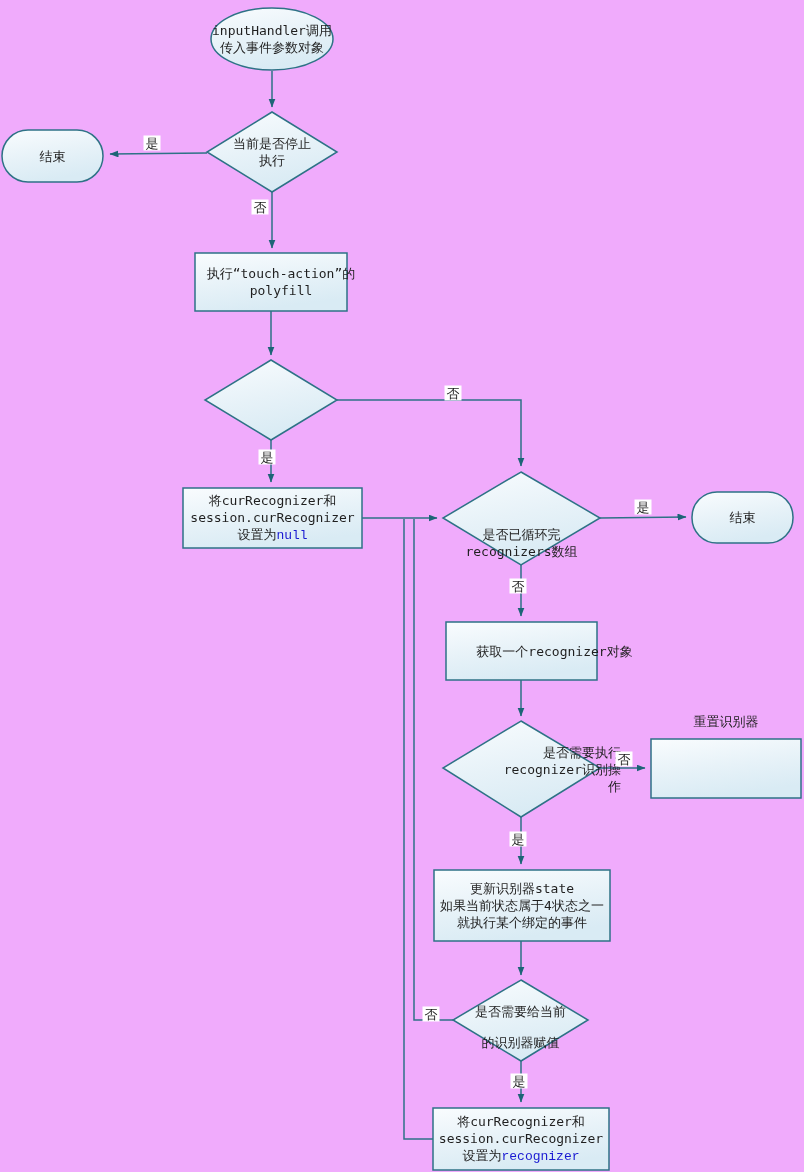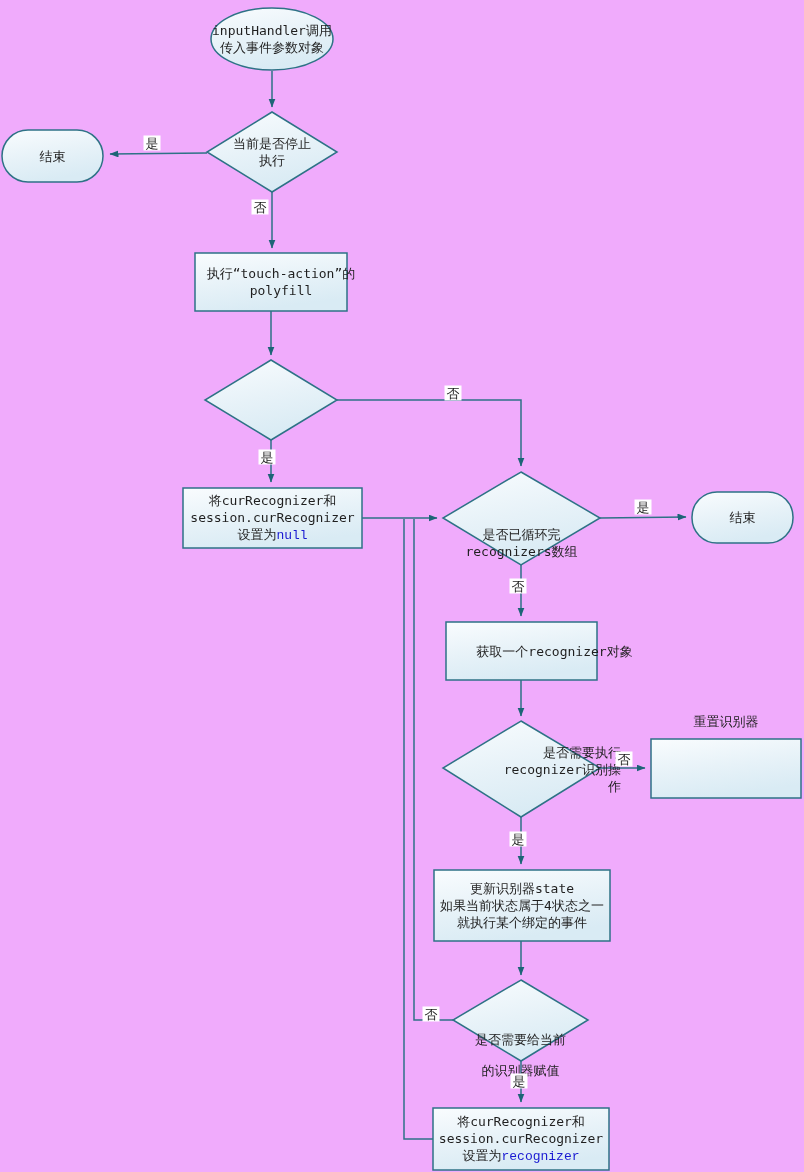--- a/index.html
+++ b/index.html
@@ -122,21 +122,21 @@
   <div class="node-text" style="left:651px;top:695px;width:150px;height:52px;">
     <div class="ln">重置识别器</div>
   </div>
 
   <div class="node-text" style="left:434px;top:870px;width:176px;height:71px;">
     <div class="ln">更新识别器state</div>
     <div class="ln">如果当前状态属于4状态之一</div>
     <div class="ln">就执行某个绑定的事件</div>
   </div>
 
-  <div class="node-text" style="left:453px;top:1018px;width:135px;height:74px;gap:14px;">
+  <div class="node-text" style="left:453px;top:990px;width:135px;height:74px;gap:14px;">
     <div class="ln">是否需要给当前</div>
     <div class="ln">的识别器赋值</div>
   </div>
 
   <div class="node-text" style="left:433px;top:1108px;width:176px;height:62px;">
     <div class="ln">将curRecognizer和</div>
     <div class="ln">session.curRecognizer</div>
     <div class="ln"><span>设置为</span><span class="blue">recognizer</span></div>
   </div>
 

